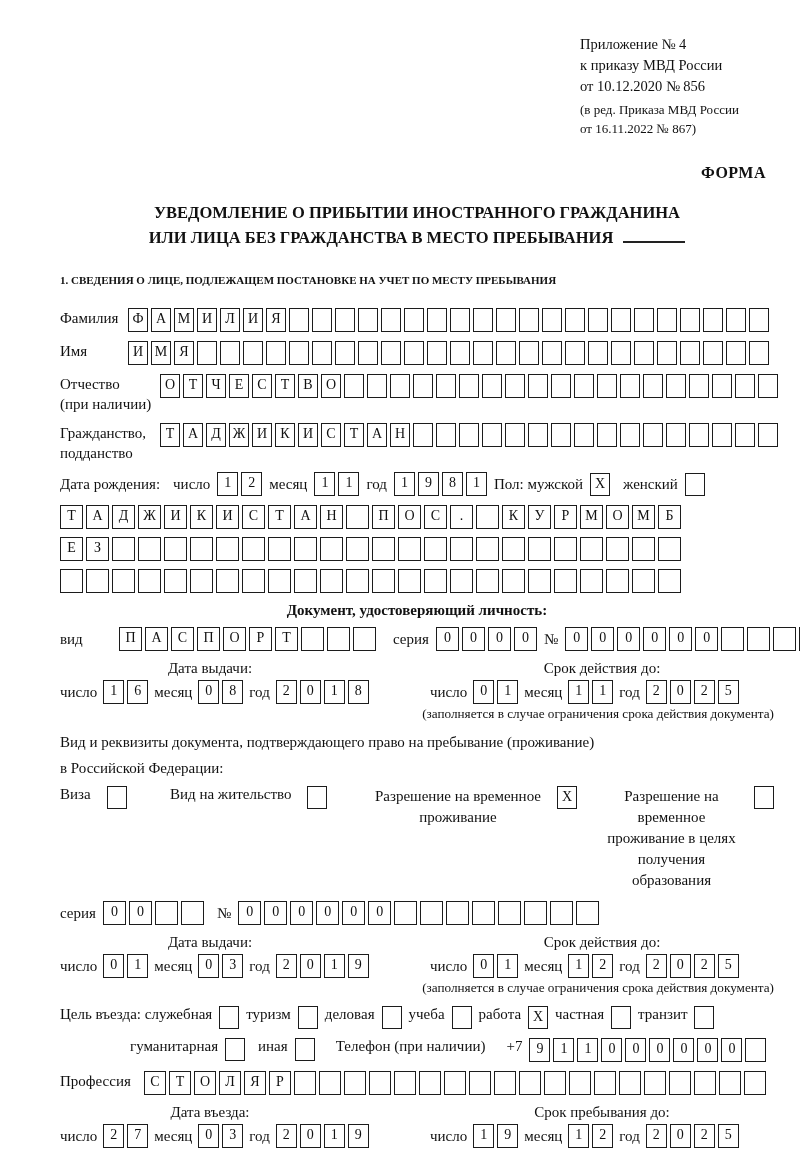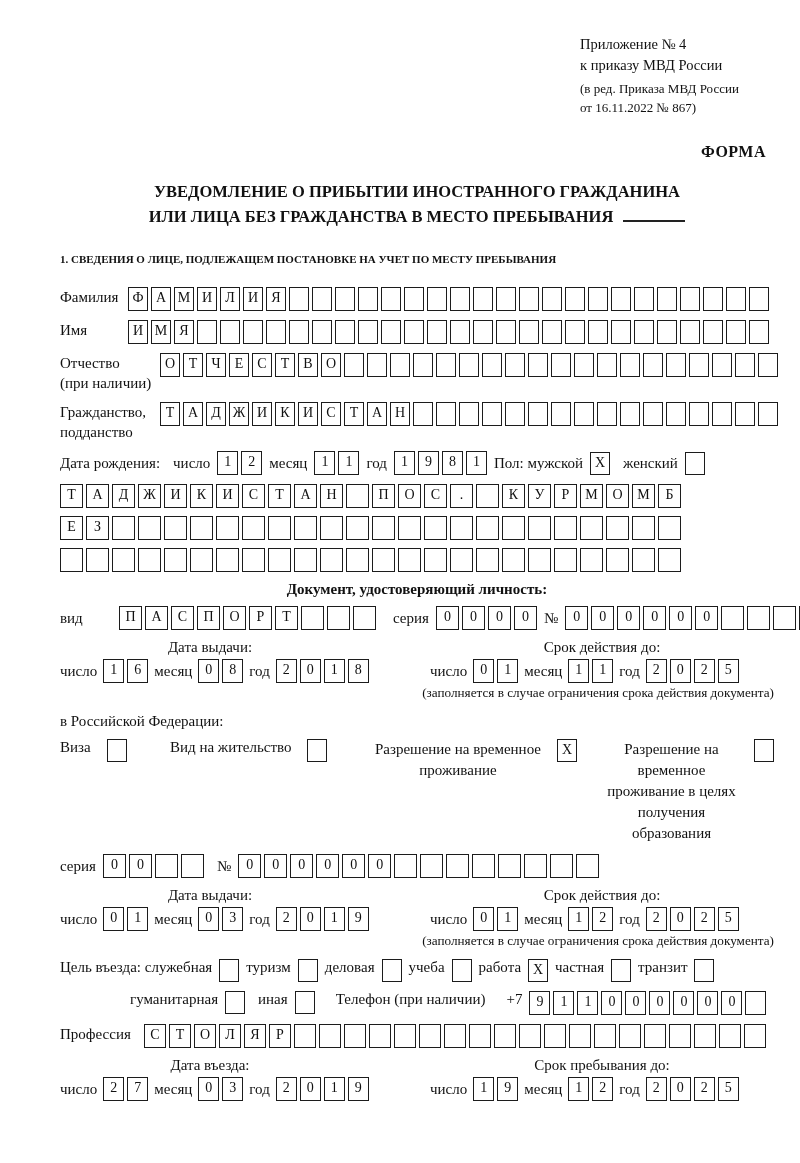--- a/index.html
+++ b/index.html
@@ -54,20 +54,21 @@
   .purpose-row{display:flex;align-items:flex-start;gap:7px;margin-bottom:9px;flex-wrap:nowrap;}
 </style>
 </head>
 <body>
 
 <div class="page">
 
   <div class="hdr">
     <div>Приложение № 4</div>
     <div>к приказу МВД России</div>
+    <div>от 10.12.2020 № 856</div>
     <div class="sub">
       <div>(в ред. Приказа МВД России</div>
       <div>от 16.11.2022 № 867)</div>
     </div>
   </div>
 
   <div class="forma">ФОРМА</div>
 
   <div class="title">
     <div>УВЕДОМЛЕНИЕ О ПРИБЫТИИ ИНОСТРАННОГО ГРАЖДАНИНА</div>
@@ -407,20 +408,21 @@
             <span class="cb">2</span>
             <span class="cb">0</span>
             <span class="cb">2</span>
             <span class="cb">5</span>
           </div>
       </div>
     </div>
   </div>
   <div class="note">(заполняется в случае ограничения срока действия документа)</div>
 
+  <div class="lbl" style="margin-bottom:6px;">Вид и реквизиты документа, подтверждающего право на пребывание (проживание)</div>
   <div class="lbl" style="margin-bottom:8px;">в Российской Федерации:</div>
 
   <div class="optrow">
     <div class="opt" style="width:110px;">
       <span>Виза</span>
       <div class="cells chk">
           <span class="cb"></span>
         </div>
     </div>
     <div class="opt" style="width:205px;">

